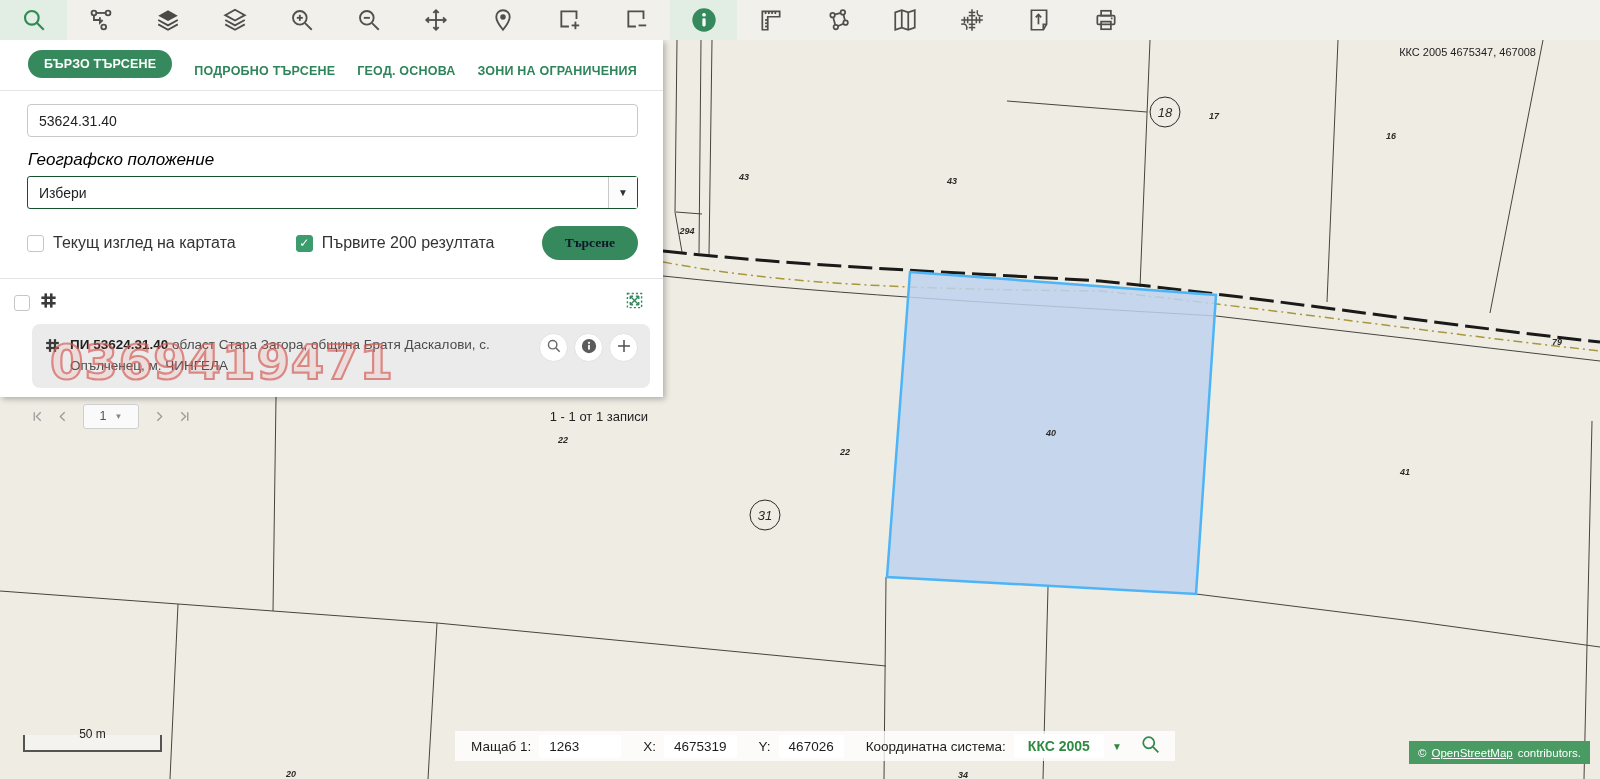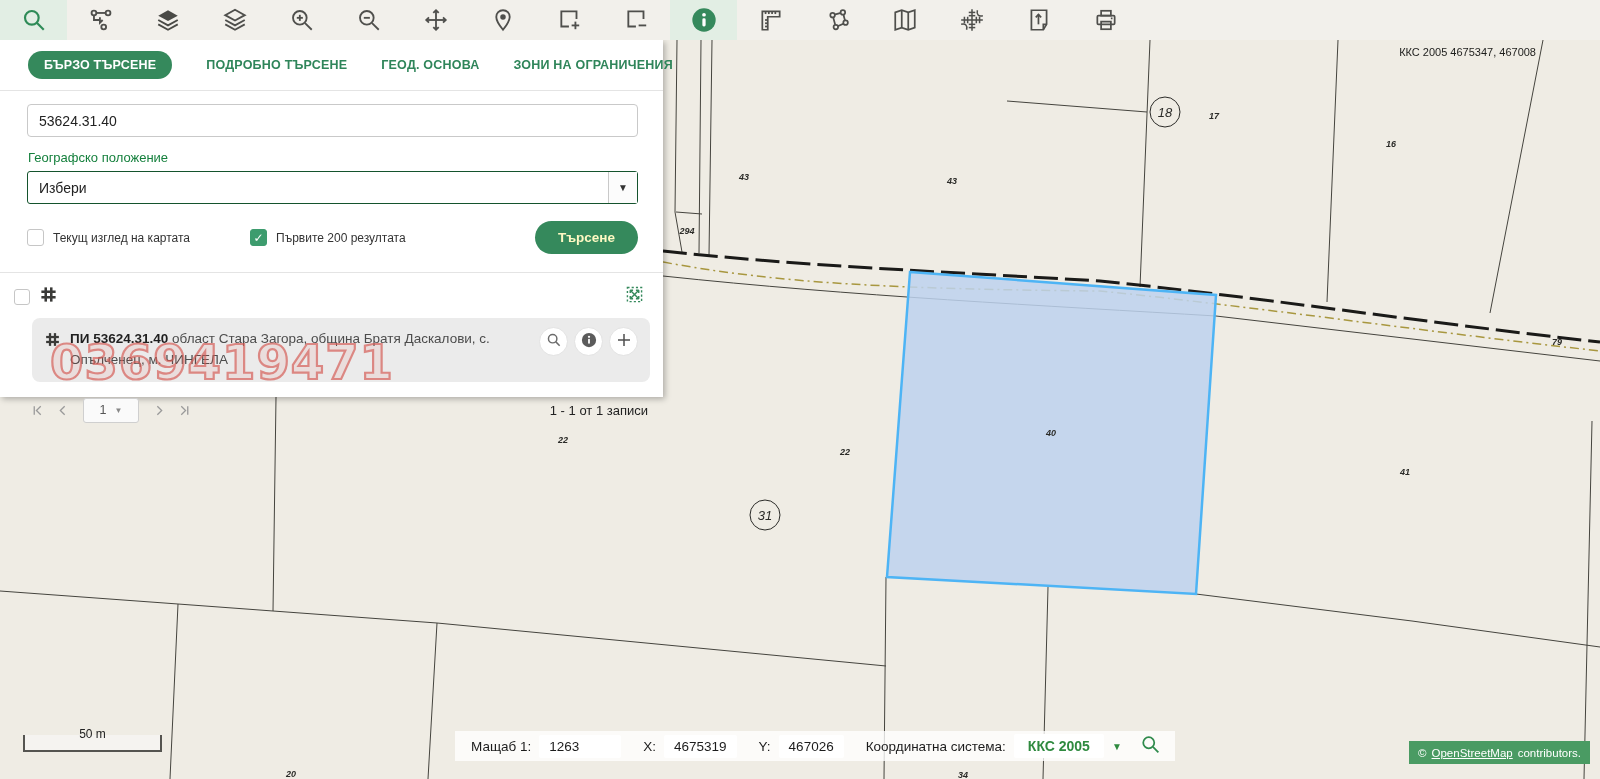--- a/index.html
+++ b/index.html
@@ -15,34 +15,34 @@
   .crs-corner { position:absolute; top:46px; right:64px; font-size:11px; color:#1d1d1b; }
 
   
   #toolbar { position:absolute; left:0; top:0; width:1600px; height:40px; background:#f2f0eb; display:flex; z-index:30; }
   .tbtn { width:67px; height:40px; display:flex; align-items:center; justify-content:center; background:transparent; border:none; cursor:pointer; }
   .tbtn.active { background:#e2eee4; }
   .tbtn svg { display:block; }
 
   
   #panel { position:absolute; left:0; top:40px; width:663px; height:357px; background:#ffffff; z-index:20; box-shadow:2px 2px 6px rgba(0,0,0,.28); }
-  .tabs { display:flex; align-items:center; gap:34px; margin:11px 0 0 28px; height:27px; }
+  .tabs { display:flex; align-items:flex-end; gap:22px; margin:11px 0 0 28px; height:27px; }
   .tab { font-size:12.5px; font-weight:bold; color:#2f855a; letter-spacing:.2px; cursor:pointer; white-space:nowrap; background:none; border:none; font-family:inherit; }
   .tab.active { background:#35895c; color:#fff; padding:7px 16px; border-radius:15px; }
   .pdivider { border:none; border-top:1px solid #e4e4e4; margin-top:12px; }
   .search-input { display:block; margin:13px 25px 0 27px; width:611px; height:33px; border:1px solid #c9c9c9; border-radius:4px; font-size:14px; color:#222; padding:0 11px; font-family:inherit; background:#fff; }
-  .geo-label { margin:13px 0 0 28px; font-size:13px; color:#15803d; }
+  .geo-label { margin:13px 0 0 28px; font-size:17px; color:#000000;font-style:italic; }
   .geo-select { position:relative; margin:6px 25px 0 27px; width:611px; height:33px; border:1px solid #14532d; border-radius:3px; background:#fff; display:flex; align-items:center; cursor:pointer; }
   .geo-select .val { flex:1; font-size:14px; color:#222; padding:0 11px; }
   .geo-select .arrow-box { width:29px; height:100%; border-left:1px solid #c9c9c9; display:flex; align-items:center; justify-content:center; font-size:10px; color:#333; background:#fcfcfc; }
   .opts-row { display:flex; align-items:center; margin:17px 25px 0 27px; }
   .cb { width:17px; height:17px; border:1.5px solid #c6c6c6; border-radius:3px; background:#fff; flex:0 0 auto; cursor:pointer; }
   .cb.checked { background:#3d9c6e; border-color:#3d9c6e; color:#fff; display:flex; align-items:center; justify-content:center; font-size:12px; font-weight:bold; }
-  .cb-label { font-size:12px; color:#333; margin-left:9px; }
-  .search-btn { margin-left:auto; background:#35895c; color:#fef9c3; font-weight:bold; font-size:13.5px; border:none; border-radius:17px; padding:9px 23px; cursor:pointer; font-family:Liberation Sans, sans-serif; }
+  .cb-label { font-size:16px; color:#333; margin-left:9px; }
+  .search-btn { margin-left:auto; background:#35895c; color:#0f172a; font-weight:bold; font-size:13.5px; border:none; border-radius:17px; padding:9px 23px; cursor:pointer; font-family:Liberation Serif, serif; }
   .sel-row { display:flex; align-items:center; margin:12px 20px 0 14px; }
   .grid-ico { margin-left:9px; }
   .expand-ico { margin-left:auto; cursor:pointer; }
   .result-card { position:relative; margin:10px 13px 0 32px; background:#ebebeb; border-radius:8px; padding:11px 110px 11px 14px; min-height:56px; }
   .result-text { font-size:13.5px; color:#4c4c4c; line-height:1.55; }
   .result-text b { color:#1f1f1f; }
   .card-btns { position:absolute; right:12px; top:9px; display:flex; gap:6px; }
   .cbtn { width:29px; height:29px; border-radius:50%; background:#fff; border:1px solid #e2e2e2; display:flex; align-items:center; justify-content:center; cursor:pointer; }
   .card-grid { position:absolute; left:12px; top:13px; }
   .result-card .result-text { margin-left:24px; }
@@ -96,21 +96,21 @@
       <path d="M663,251 C800,266 950,272 1100,281 C1250,296 1420,322 1600,342" stroke="#1a1a18" stroke-width="3" fill="none" stroke-dasharray="24 7"></path>
       <path d="M663,262 C780,284 900,289 1100,291 C1250,306 1420,331 1600,351" stroke="#a8973f" stroke-width="1.5" fill="none" stroke-dasharray="9 4 2 4"></path>
 
       <polygon points="910,272 1216,295 1196,594 887,577" fill="#bdd2ee" fill-opacity="0.85" stroke="#4db4f5" stroke-width="2.5"></polygon>
     </svg>
     <div id="map-labels">
         <span class="parcel-label" style="left: 687px; top: 231px;">294</span>
         <span class="parcel-label" style="left: 744px; top: 177px;">43</span>
         <span class="parcel-label" style="left: 952px; top: 181px;">43</span>
         <span class="parcel-label" style="left: 1214px; top: 116px;">17</span>
-        <span class="parcel-label" style="left: 1391px; top: 144px; text-align: center;">16</span>
+        <span class="parcel-label" style="left: 1391px; top: 136px; text-align: center;">16</span>
         <span class="parcel-label" style="left: 1557px; top: 342px;">79</span>
         <span class="parcel-label" style="left: 563px; top: 440px;">22</span>
         <span class="parcel-label" style="left: 845px; top: 452px;">22</span>
         <span class="parcel-label" style="left: 1051px; top: 433px;">40</span>
         <span class="parcel-label" style="left: 1405px; top: 472px;">41</span>
         <span class="parcel-label" style="left: 291px; top: 774px;">20</span>
         <span class="parcel-label" style="left: 963px; top: 775px;">34</span>
         <span class="circled-label" style="left: 1165px; top: 112px;">18</span>
         <span class="circled-label" style="left: 765px; top: 515px;">31</span>
       </div>

